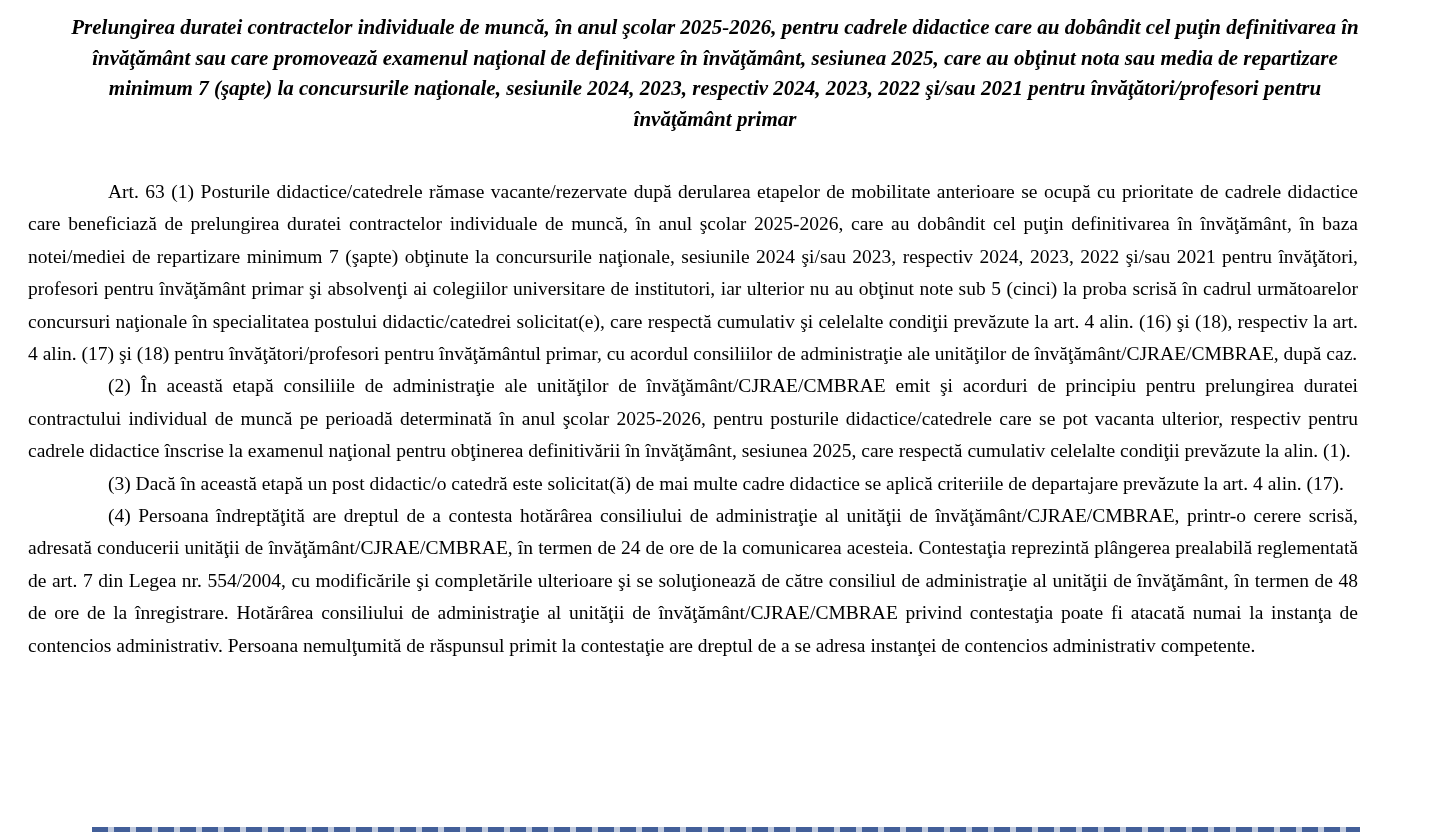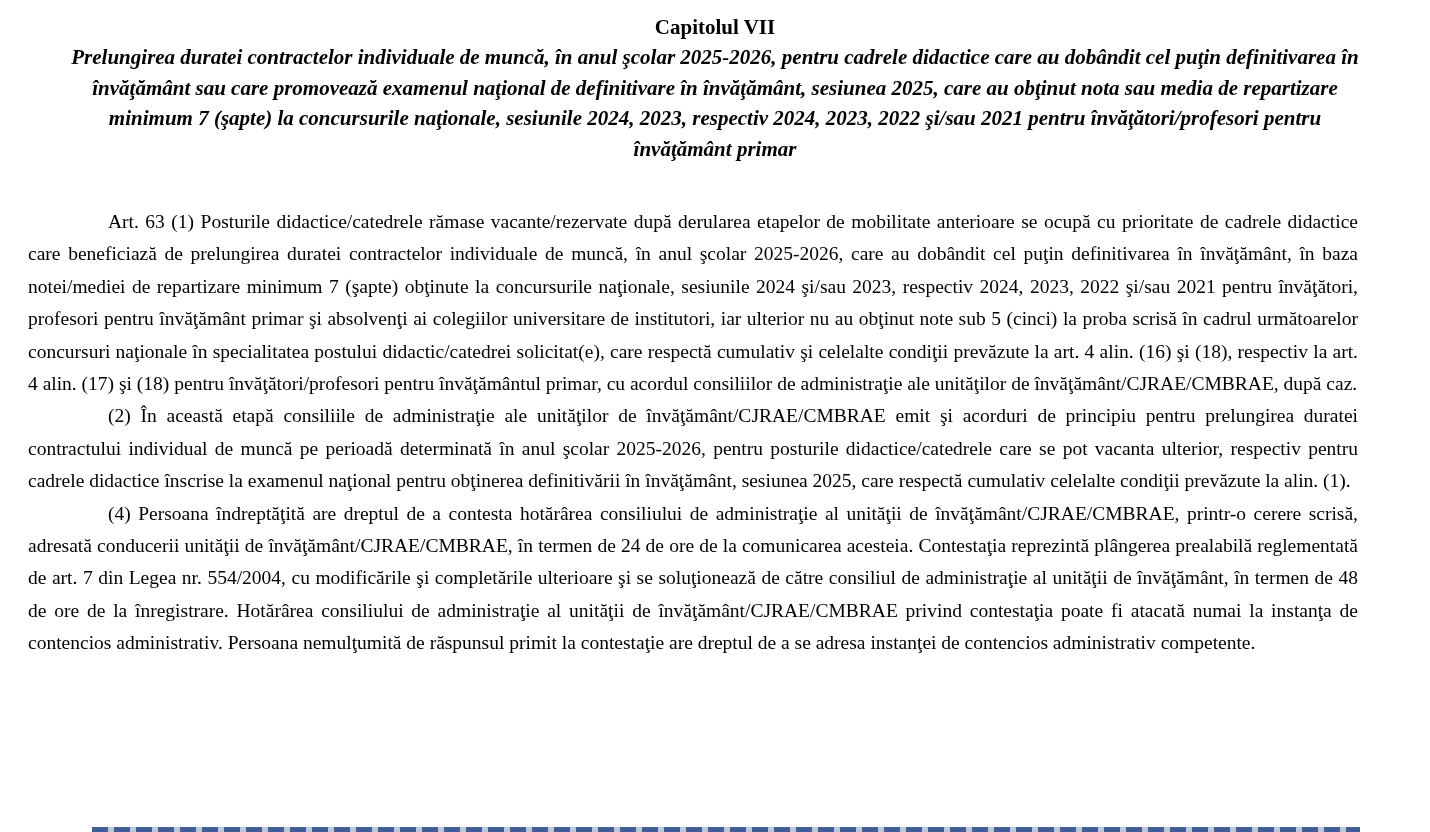--- a/index.html
+++ b/index.html
@@ -56,25 +56,25 @@
     );
     opacity: 0.9;
   }
 </style>
 </head>
 <body>
 
 <div class="page">
 
   <div class="heading-block">
-    <div class="chapter-heading">Capitolul VII</div>
     <div class="document-title">Prelungirea duratei contractelor individuale de muncă, în anul şcolar 2025-2026, pentru cadrele didactice care au dobândit cel puţin definitivarea în învăţământ sau care promovează examenul naţional de definitivare în învăţământ, sesiunea 2025, care au obţinut nota sau media de repartizare minimum 7 (şapte) la concursurile naţionale, sesiunile 2024, 2023, respectiv 2024, 2023, 2022 şi/sau 2021 pentru învăţători/profesori pentru învăţământ primar</div>
   </div>
 
   <div class="body-block">
     <p>Art. 63 (1) Posturile didactice/catedrele rămase vacante/rezervate după derularea etapelor de mobilitate anterioare se ocupă cu prioritate de cadrele didactice care beneficiază de prelungirea duratei contractelor individuale de muncă, în anul şcolar 2025-2026, care au dobândit cel puţin definitivarea în învăţământ, în baza notei/mediei de repartizare minimum 7 (şapte) obţinute la concursurile naţionale, sesiunile 2024 şi/sau 2023, respectiv 2024, 2023, 2022 şi/sau 2021 pentru învăţători, profesori pentru învăţământ primar şi absolvenţi ai colegiilor universitare de institutori, iar ulterior nu au obţinut note sub 5 (cinci) la proba scrisă în cadrul următoarelor concursuri naţionale în specialitatea postului didactic/catedrei solicitat(e), care respectă cumulativ şi celelalte condiţii prevăzute la art. 4 alin. (16) şi (18), respectiv la art. 4 alin. (17) şi (18) pentru învăţători/profesori pentru învăţământul primar, cu acordul consiliilor de administraţie ale unităţilor de învăţământ/CJRAE/CMBRAE, după caz.</p>
     <p>(2) În această etapă consiliile de administraţie ale unităţilor de învăţământ/CJRAE/CMBRAE emit şi acorduri de principiu pentru prelungirea duratei contractului individual de muncă pe perioadă determinată în anul şcolar 2025-2026, pentru posturile didactice/catedrele care se pot vacanta ulterior, respectiv pentru cadrele didactice înscrise la examenul naţional pentru obţinerea definitivării în învăţământ, sesiunea 2025, care respectă cumulativ celelalte condiţii prevăzute la alin. (1).</p>
+    <p>(3) Dacă în această etapă un post didactic/o catedră este solicitat(ă) de mai multe cadre didactice se aplică criteriile de departajare prevăzute la art. 4 alin. (17).</p>
     <p>(4) Persoana îndreptăţită are dreptul de a contesta hotărârea consiliului de administraţie al unităţii de învăţământ/CJRAE/CMBRAE, printr-o cerere scrisă, adresată conducerii unităţii de învăţământ/CJRAE/CMBRAE, în termen de 24 de ore de la comunicarea acesteia. Contestaţia reprezintă plângerea prealabilă reglementată de art. 7 din Legea nr. 554/2004, cu modificările şi completările ulterioare şi se soluţionează de către consiliul de administraţie al unităţii de învăţământ, în termen de 48 de ore de la înregistrare. Hotărârea consiliului de administraţie al unităţii de învăţământ/CJRAE/CMBRAE privind contestaţia poate fi atacată numai la instanţa de contencios administrativ. Persoana nemulţumită de răspunsul primit la contestaţie are dreptul de a se adresa instanţei de contencios administrativ competente.</p>
   </div>
 
   <div class="bottom-cutoff-row"></div>
 
 </div>
 
 </body></html>

